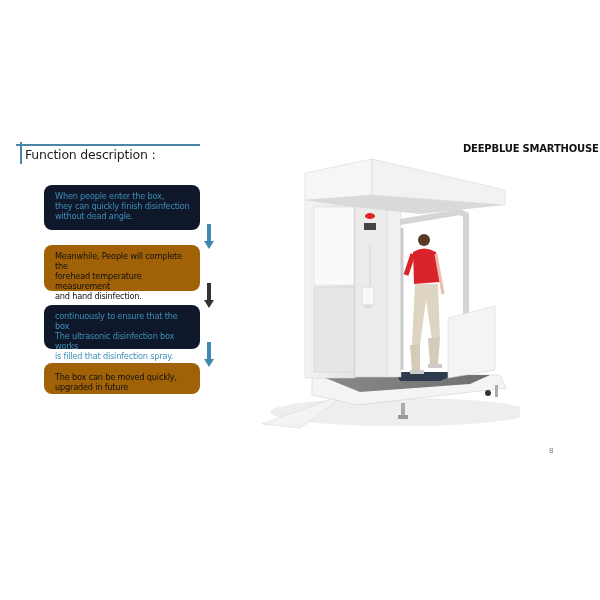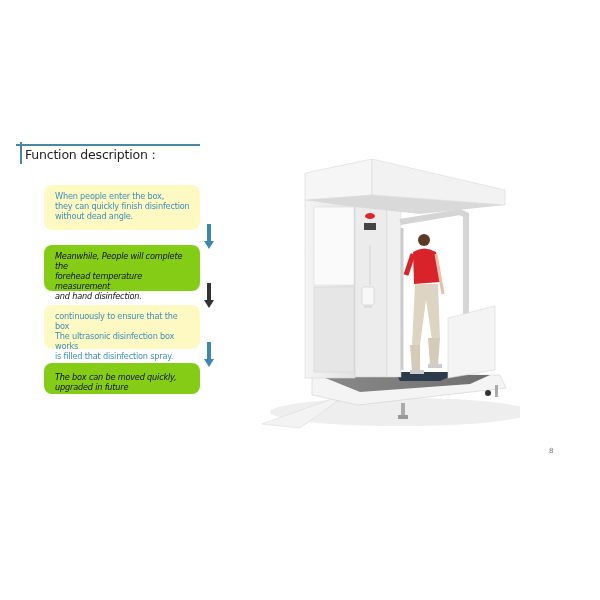--- a/index.html
+++ b/index.html
@@ -7,39 +7,40 @@
       width: 600px; height: 600px; background: #ffffff; position: relative; overflow: hidden;
       font-family: "DejaVu Sans", "Liberation Sans", sans-serif;
     }
     .slide { position: absolute; left: 0; top: 0; width: 600px; height: 600px; }
     .title-line { position: absolute; left: 16px; top: 144px; width: 184px; height: 1.5px; background: #4a86a8; }
     .title-tick { position: absolute; left: 20px; top: 142px; width: 1.5px; height: 22px; background: #4a86a8; }
     .title { position: absolute; left: 25px; top: 147px; font-size: 12.5px; color: #222; letter-spacing: -0.2px; }
     .brand { position: absolute; left: 463px; top: 143px; font-size: 10px; font-weight: bold; color: #111; letter-spacing: -0.2px; }
     .step { position: absolute; left: 44px; width: 156px; border-radius: 8px; padding: 6px 8px 6px 11px; box-sizing: border-box;
       font-size: 8.2px; line-height: 10px; letter-spacing: -0.2px; }
-    .step.blue { background: #fef9c3; color: #3d8fb8; }
-    .step.grey { background: #84cc16; color: #111; font-style: italic; }
+    .step.blue { background: #0f172a; color: #3d8fb8; }
+    .step.grey { background: #a16207; color: #111; }
     .step.s1 { top: 185px; height: 45px; }
     .step.s2 { top: 245px; height: 46px; }
     .step.s3 { top: 305px; height: 44px; }
     .step.s4 { top: 363px; height: 31px; padding-top: 9px; }
     .arrow { position: absolute; left: 204px; width: 10px; }
     .arrow .shaft { position: absolute; left: 3px; top: 0; width: 4px; }
     .arrow .head { position: absolute; left: 0; width: 0; height: 0; border-left: 5px solid transparent; border-right: 5px solid transparent; }
     .page-num { position: absolute; left: 549px; top: 447px; font-size: 7px; color: #777; }
     .photo { position: absolute; left: 230px; top: 155px; width: 290px; height: 290px; }
   </style>
 </head>
 <body>
 
 <div class="slide">
   <div class="title-line"></div>
   <div class="title-tick"></div>
   <div class="title">Function description :</div>
+  <div class="brand">DEEPBLUE SMARTHOUSE</div>
 
   <div class="step blue s1">
     <div>When people enter the box,</div>
     <div>they can quickly finish disinfection</div>
     <div>without dead angle.</div>
   </div>
   <div class="step grey s2">
     <div>Meanwhile, People will complete the</div>
     <div>forehead temperature measurement</div>
     <div>and hand disinfection.</div>

